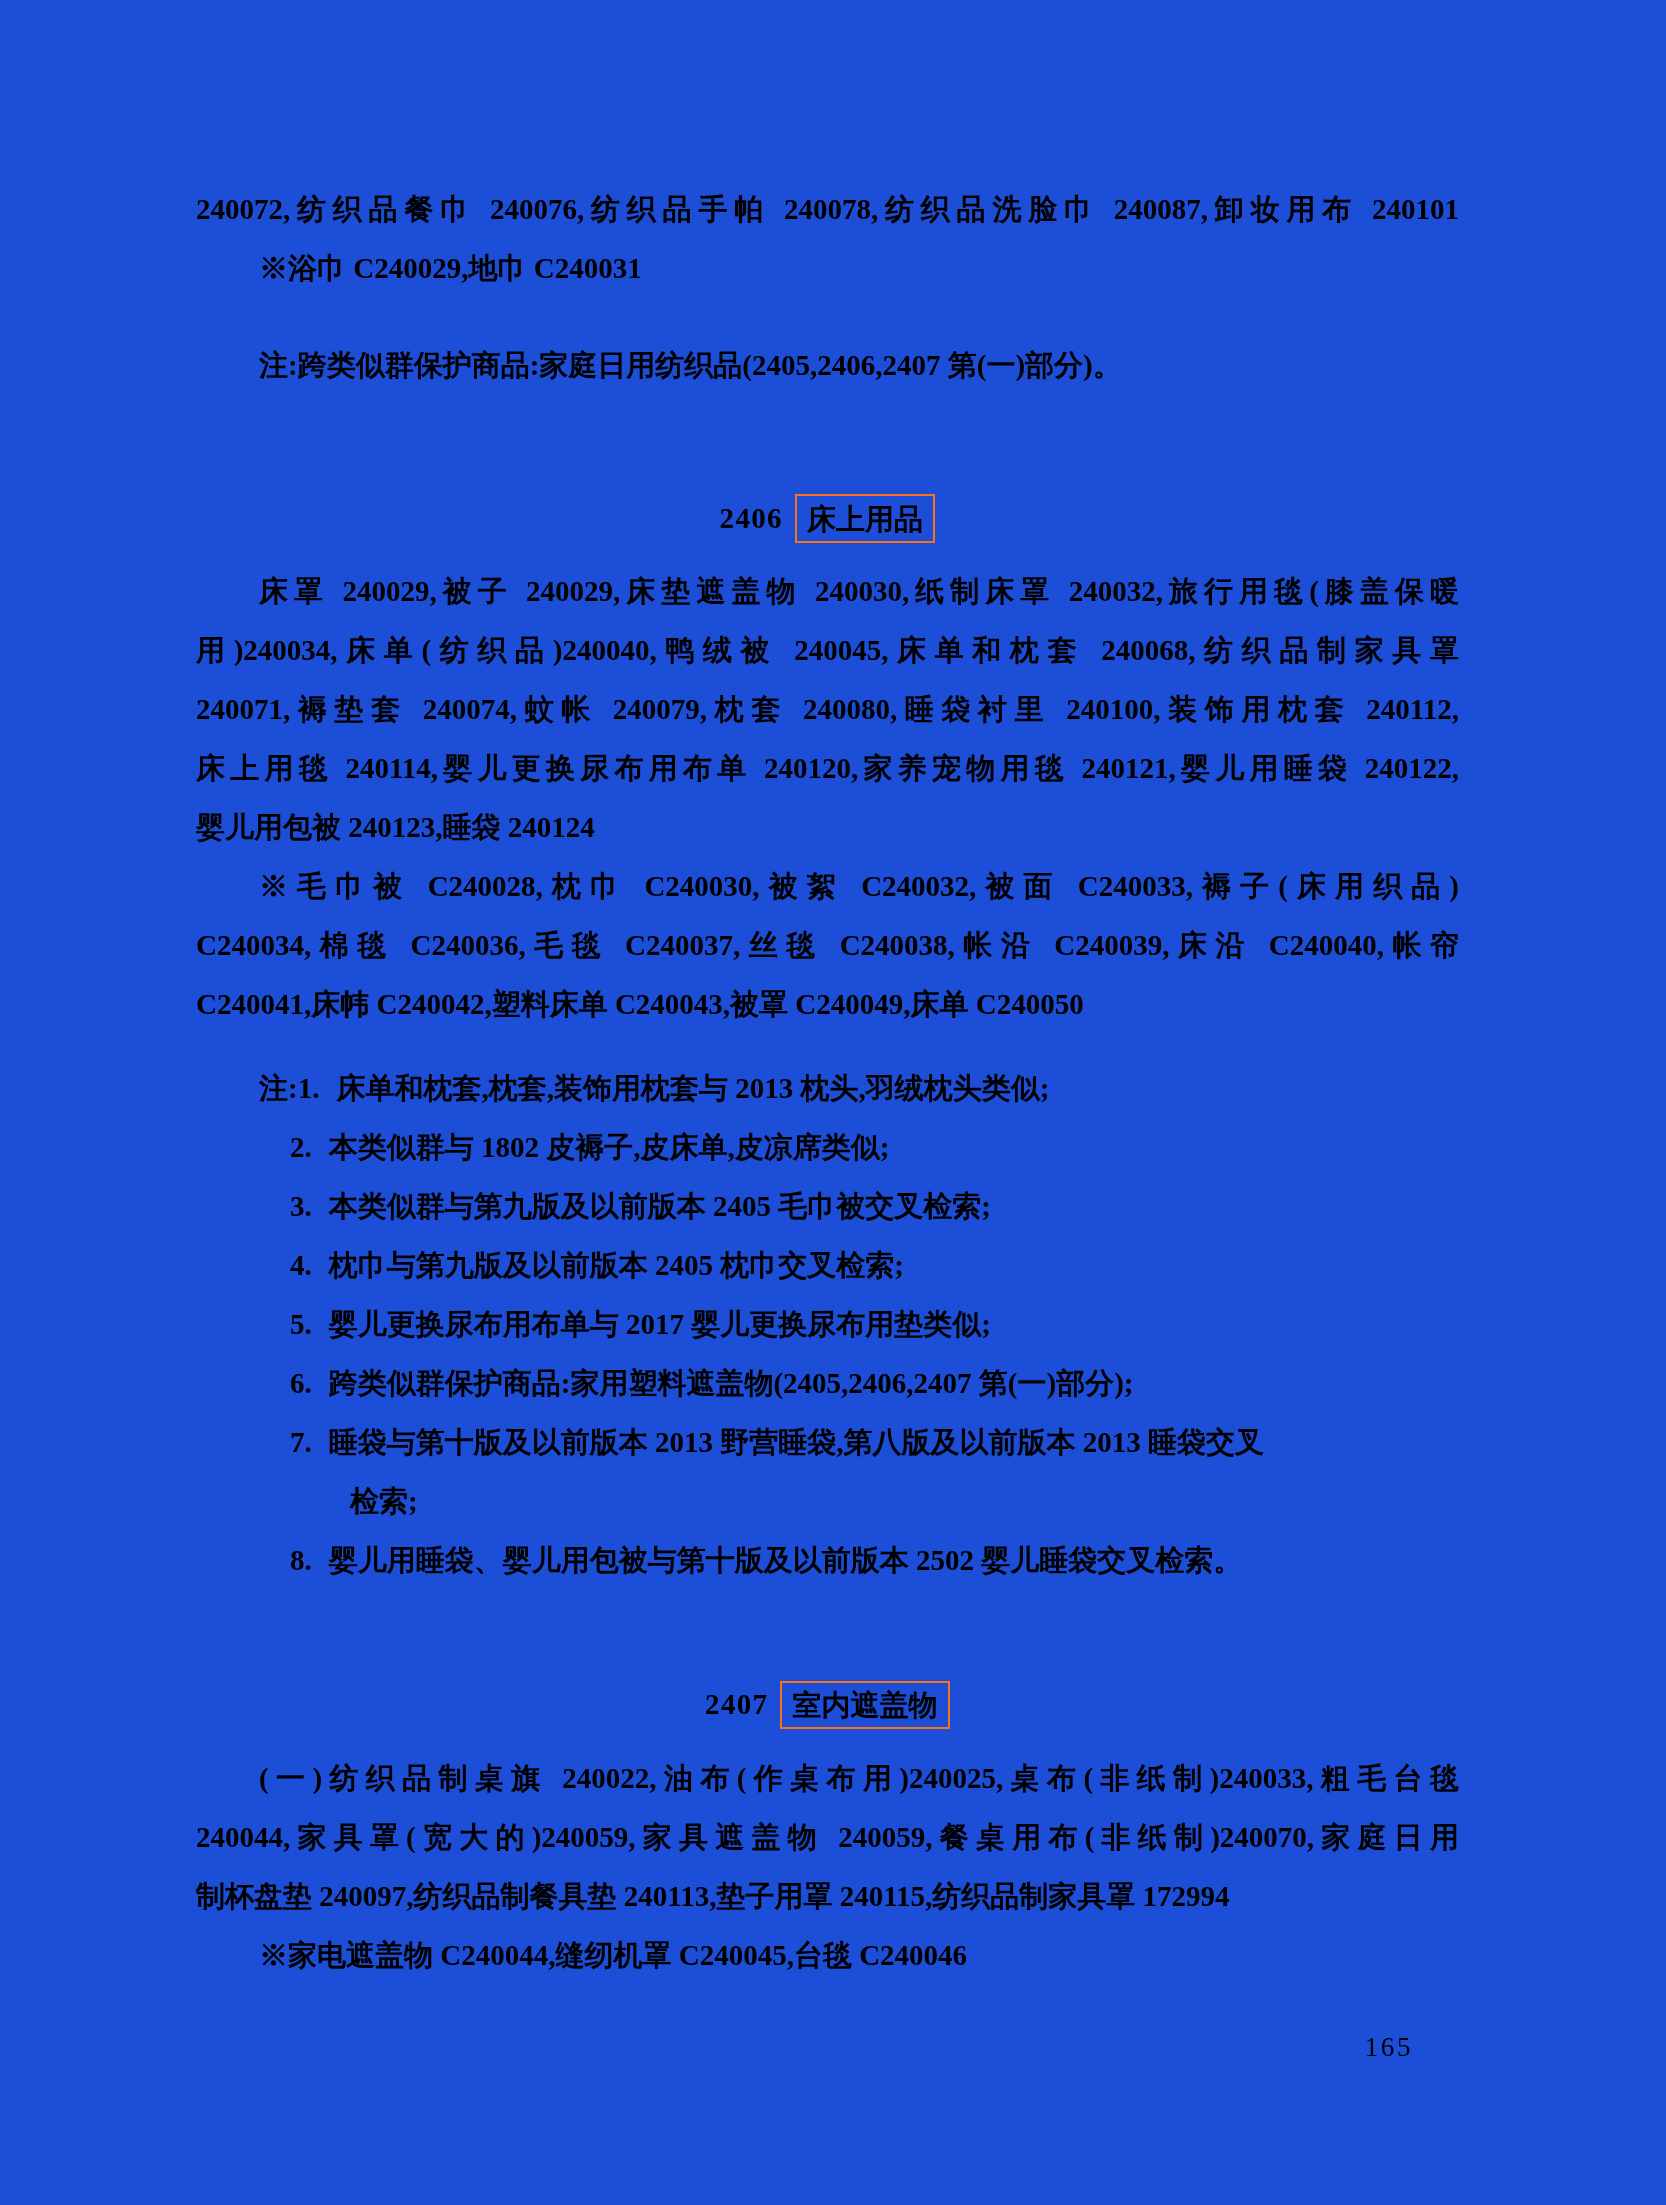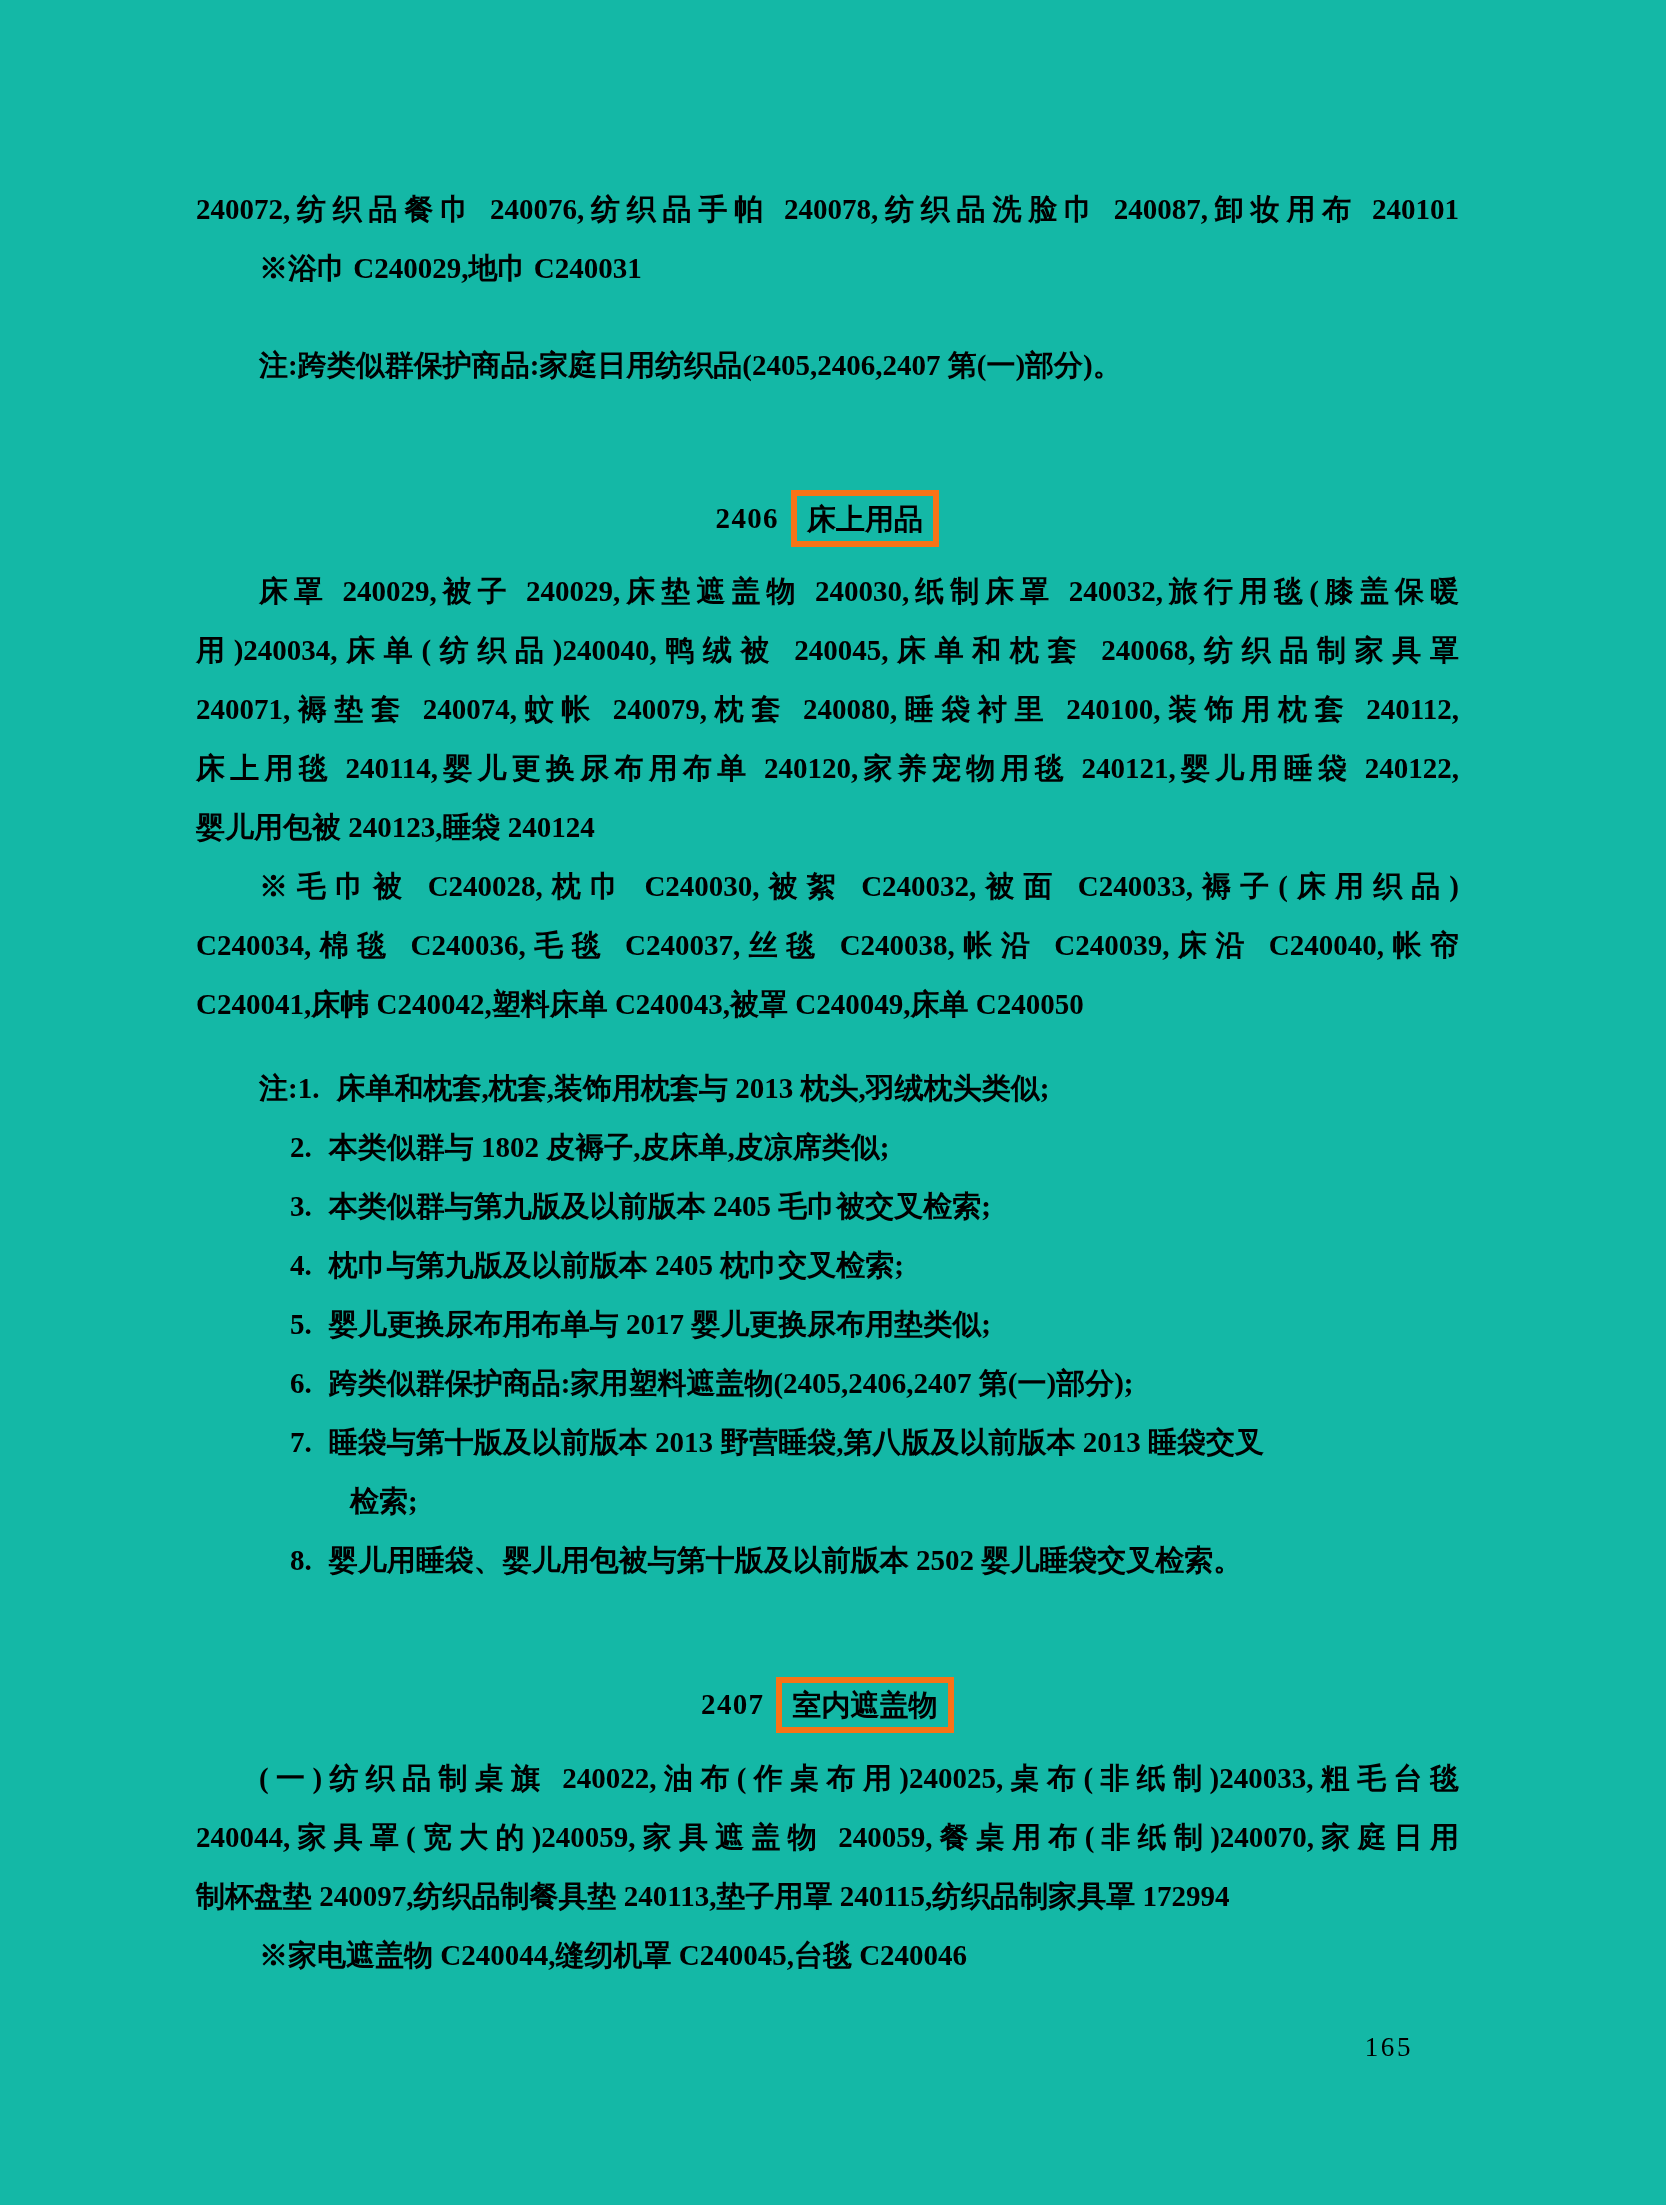--- a/index.html
+++ b/index.html
@@ -4,21 +4,21 @@
 <style>
   html, body {
     margin: 0;
     padding: 0;
     background: #e8e8e8;
   }
   .page {
     position: relative;
     width: 1666px;
     height: 2205px;
-    background: #14b8a6;
+    background: #1d4ed8;
     color: #000000;
     font-family: "Liberation Serif", "DejaVu Serif", serif;
     font-weight: 700;
     font-size: 29px;
     overflow: hidden;
   }
   .content {
     margin-left: 196px;
     width: 1263px;
     padding-top: 180px;
@@ -45,21 +45,21 @@
 
   .group-heading {
     display: flex;
     justify-content: center;
     align-items: center;
     height: 59px;
   }
   .group-number { letter-spacing: 1.3px; }
   .group-title-box {
     display: inline-block;
-    border: 6px solid #f97316;
+    border: 2px solid #f97316;
     padding: 5.2px 10.4px;
     line-height: 34px;
     margin-left: 11.8px;
   }
   .nno { margin-right: 17px; }
   .page-number {
     position: absolute;
     top: 2029px;
     right: 253px;
     font-size: 27px;

